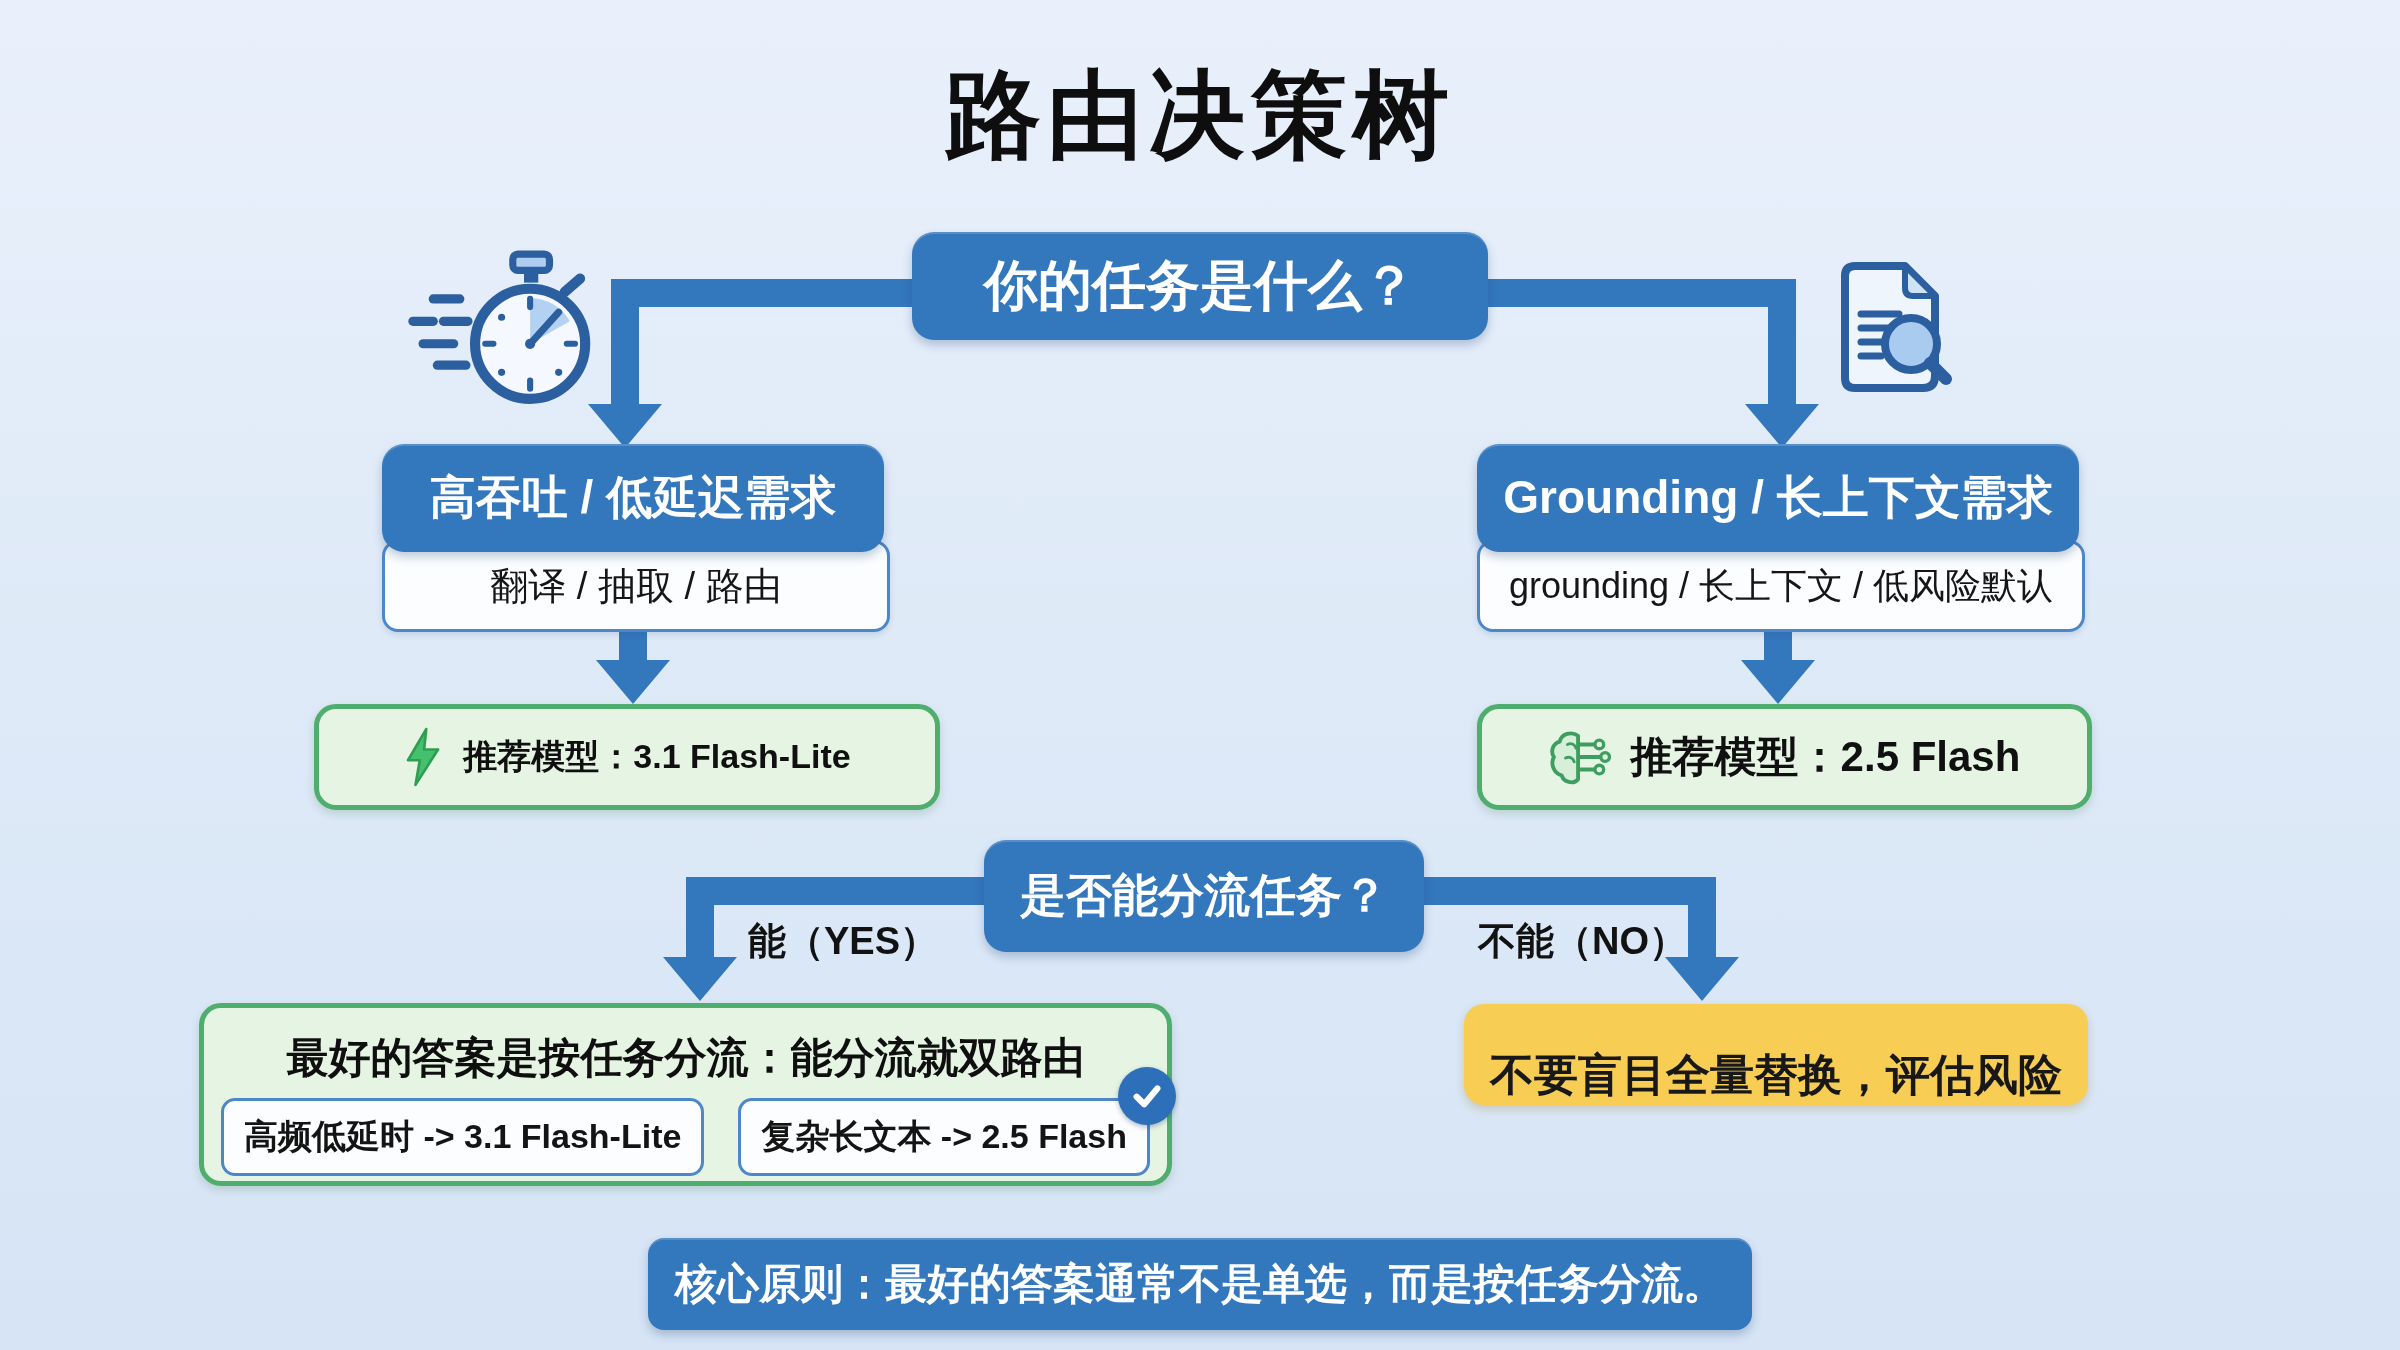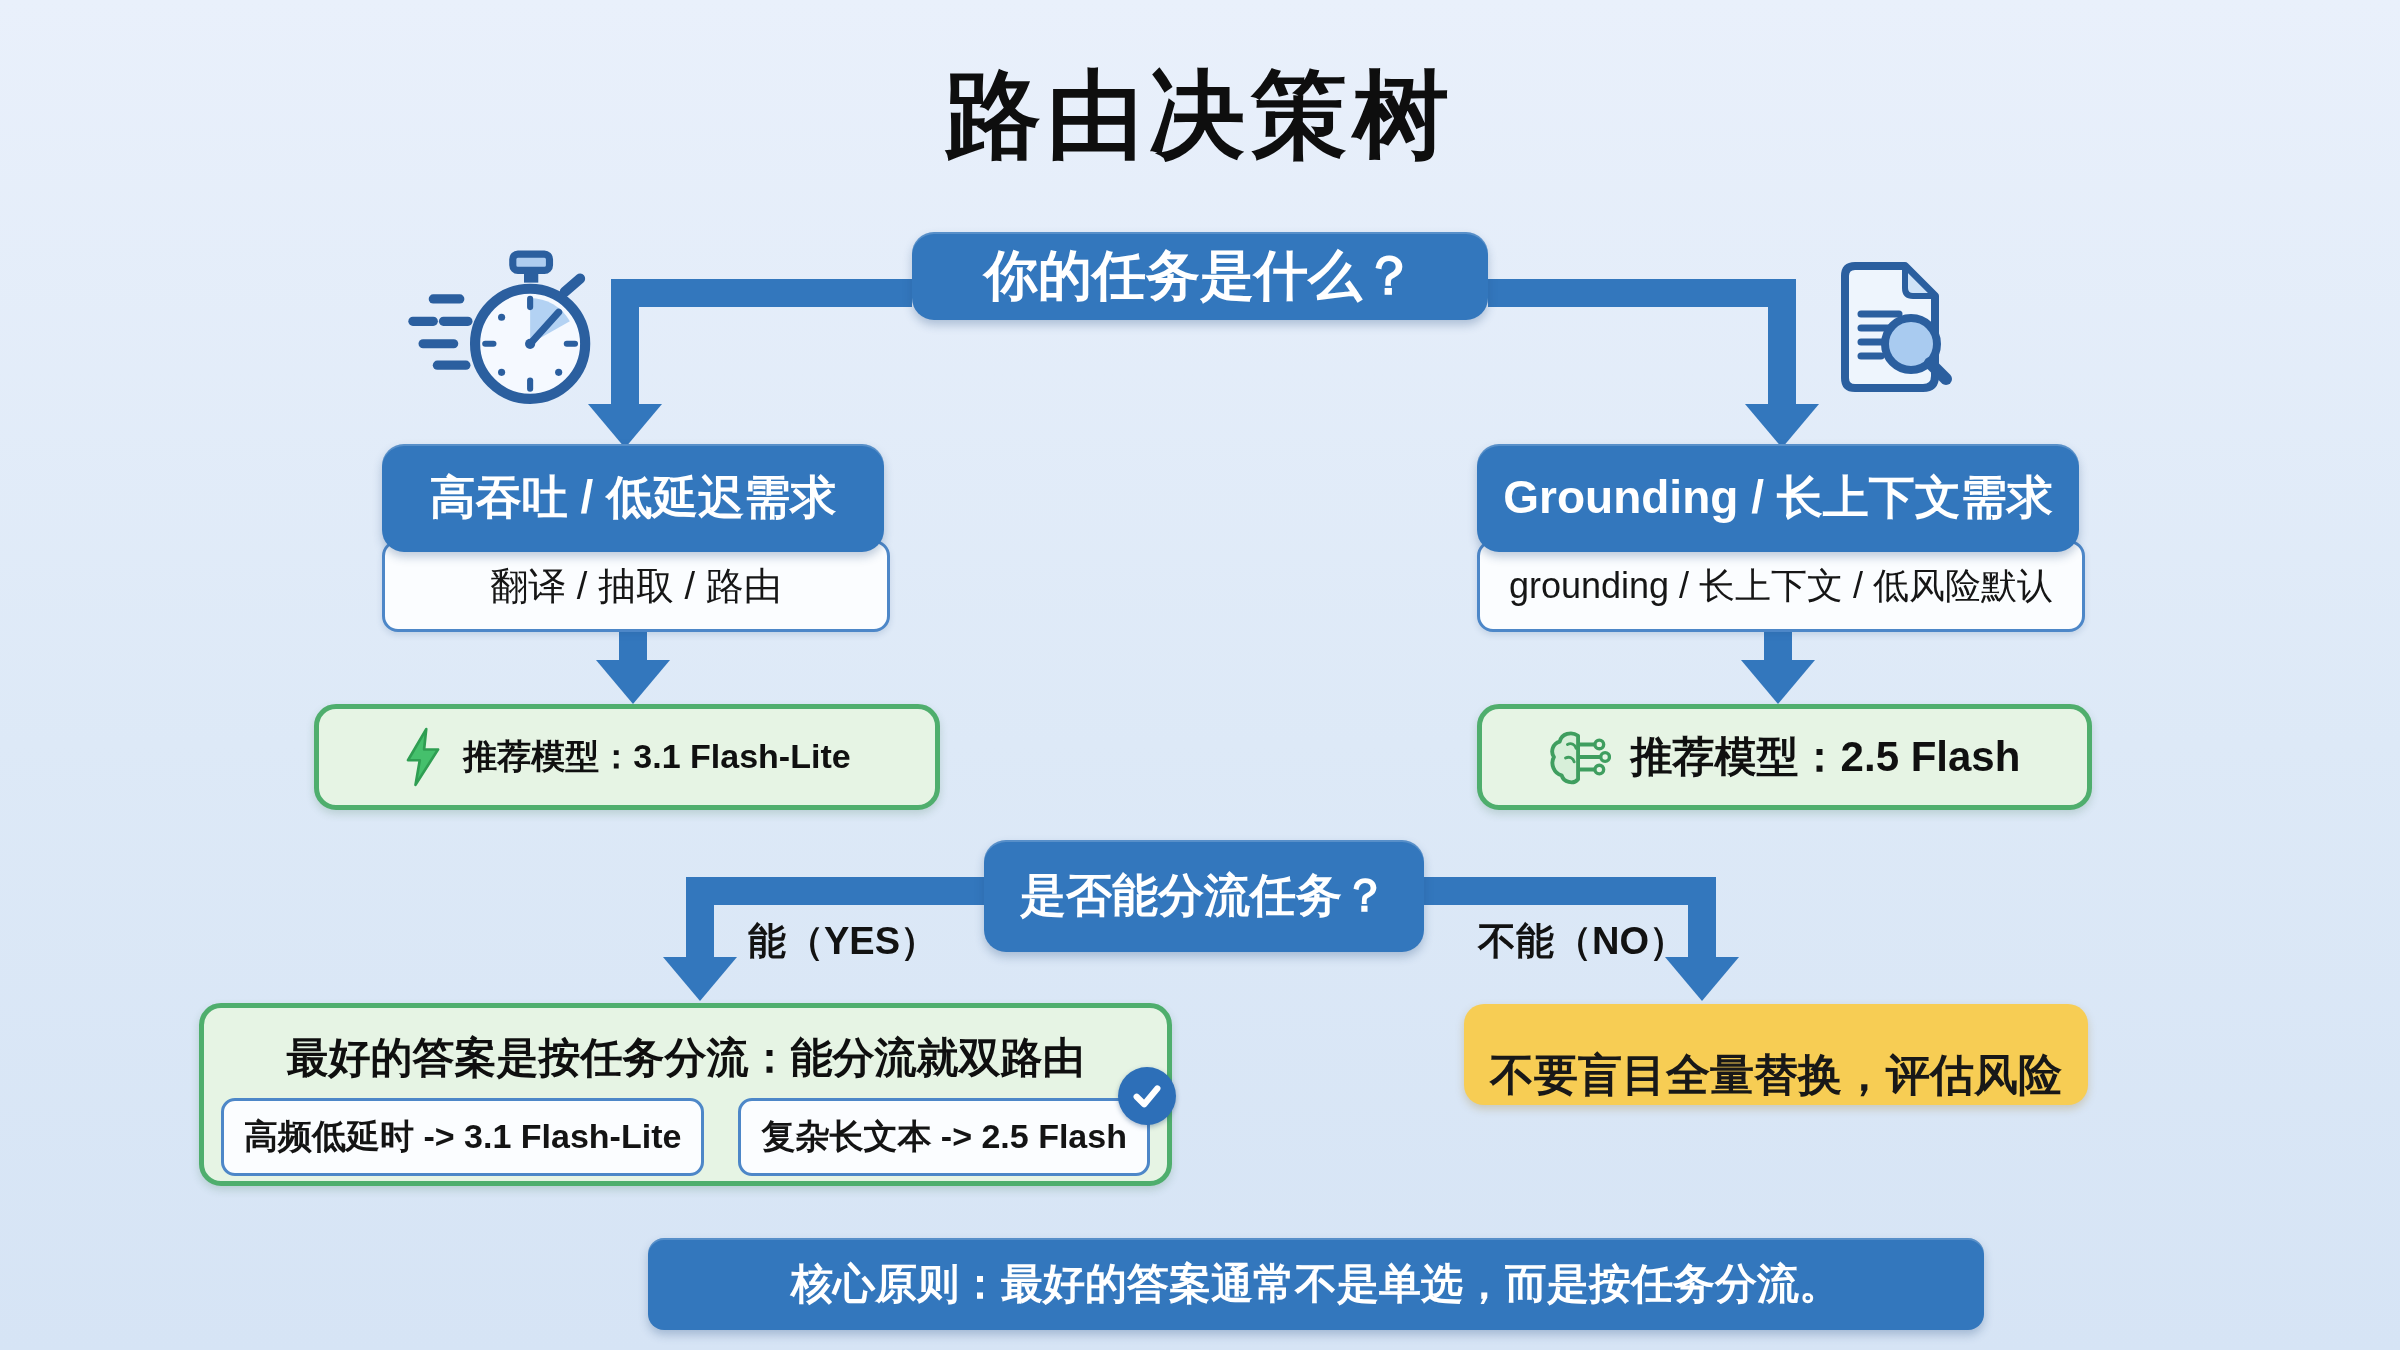--- a/index.html
+++ b/index.html
@@ -59,21 +59,21 @@
   .icon-abs{position:absolute;}
   .nowrap{white-space:nowrap;}
 </style>
 </head>
 <body>
 
 <div class="canvas">
 
   <div class="title">路由决策树</div>
 
-  <div class="bluebox nowrap" style="left:912px;top:232px;width:576px;height:88px;font-size:54px;z-index:3;">
+  <div class="bluebox nowrap" style="left:912px;top:232px;width:576px;height:108px;font-size:54px;z-index:3;">
     <span>你的任务是什么？</span>
   </div>
 
   <div>
     <div class="hbar" style="left:611px;top:279px;width:301px;height:28px;"></div>
     <div class="vbar" style="left:611px;top:279px;width:28px;height:130px;"></div>
     <div class="arrowhead" style="left:588px;top:404px;"></div>
   </div>
 
   <div>
@@ -204,17 +204,17 @@
   <div class="check-badge" style="left:1118px;top:1067px;">
     <svg width="40" height="40" viewBox="0 0 58 58">
       <polyline points="14,30 25,41 44,18" fill="none" stroke="#ffffff" stroke-width="9" stroke-linecap="round" stroke-linejoin="round"></polyline>
     </svg>
   </div>
 
   <div class="yellowbox nowrap" style="left:1464px;top:1004px;width:624px;height:101px;font-size:44px;align-items:flex-end;">
     <span>不要盲目全量替换，评估风险</span>
   </div>
 
-  <div class="bluebox nowrap" style="left:648px;top:1238px;width:1336px;height:92px;font-size:42px;border-radius:16px;">
+  <div class="bluebox nowrap" style="left:648px;top:1238px;width:1104px;height:92px;font-size:42px;border-radius:16px;">
     <span>核心原则：最好的答案通常不是单选，而是按任务分流。</span>
   </div>
 
 </div>
 
 </body></html>

